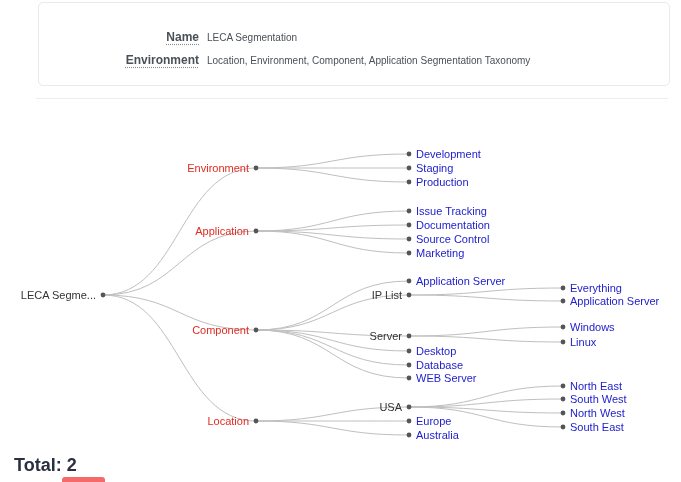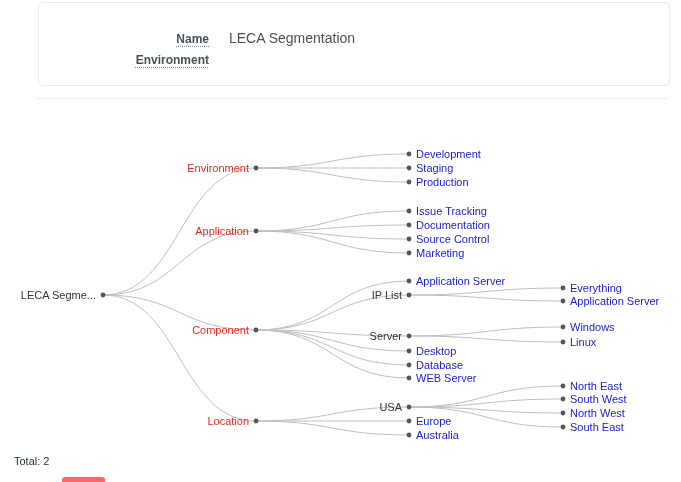--- a/index.html
+++ b/index.html
@@ -1,48 +1,49 @@
 <!DOCTYPE html>
 <html><head>
 <meta charset="utf-8">
 <style>
   html,body{margin:0;padding:0;background:#fff;}
   #screen{position:relative;width:681px;height:482px;background:#fff;overflow:hidden;
           font-family:"Liberation Sans","DejaVu Sans",sans-serif;}
   
   .card{position:absolute;left:38px;top:2px;width:630px;height:82px;background:#fff;
         border:1px solid #e9e9ef;border-radius:5px;}
-  .detail-row{position:absolute;left:10px;width:100%;display:flex;align-items:flex-end;}
+  .detail-row{position:absolute;left:0;width:100%;display:flex;align-items:center;}
   .row-name{top:27px;}
   .row-desc{top:50px;}
   .detail-label{width:160px;text-align:right;font-size:12px;font-weight:bold;color:#495057;
                 text-decoration:underline dotted #8b8f94;text-underline-offset:3px;}
-  .detail-value{margin-left:20px;font-size:14px;color:#495057;}
+  .detail-value{margin-left:8px;font-size:10px;color:#495057;}
   .divider{position:absolute;left:36px;top:98px;width:632px;height:1px;background:#ebedf0;}
   
   #tree-svg{position:absolute;left:0;top:0;width:681px;height:482px;}
   #tree-svg .link{fill:none;stroke:#bfbfbf;stroke-width:1;}
   #tree-svg text{font-family:"Liberation Sans","DejaVu Sans",sans-serif;font-size:11px;cursor:pointer;}
   
-  .total{position:absolute;left:14px;top:455px;font-size:11px;font-weight:normal;color:#2a3042;}
+  .total{position:absolute;left:14px;top:455px;font-size:18px;font-weight:bold;color:#2a3042;}
   .danger-btn{position:absolute;left:62px;top:477px;width:43px;height:5px;background:#f46a6a;
               border-radius:3px 3px 0 0;cursor:pointer;}
 </style>
 </head>
 <body>
 
 <div id="screen">
 
   <div class="card">
     <div class="detail-row row-name">
       <div class="detail-label">Name</div>
       <div class="detail-value">LECA Segmentation</div>
     </div>
     <div class="detail-row row-desc">
       <div class="detail-label">Environment</div>
+      <div class="detail-value">Location, Environment, Component, Application Segmentation Taxonomy</div>
     </div>
   </div>
 
   <div class="divider"></div>
 
   <svg id="tree-svg" xmlns="http://www.w3.org/2000/svg">
       <path d="M103,295C179.5,295 179.5,168 256,168" class="link"></path>
       <path d="M103,295C179.5,295 179.5,231 256,231" class="link"></path>
       <path d="M103,295C179.5,295 179.5,330 256,330" class="link"></path>
       <path d="M103,295C179.5,295 179.5,421 256,421" class="link"></path>

